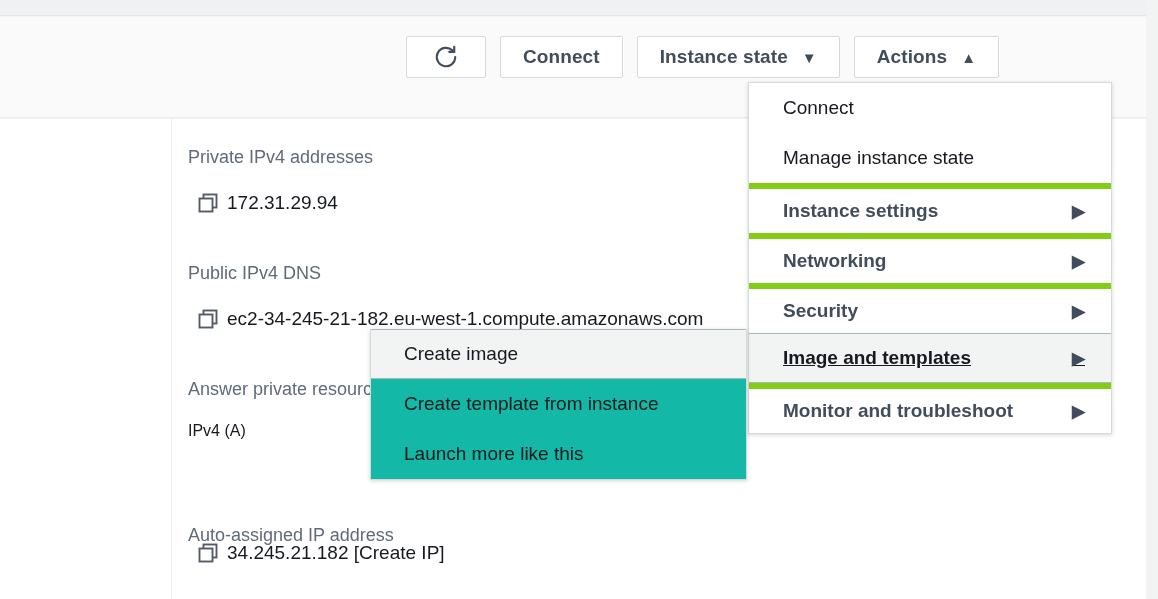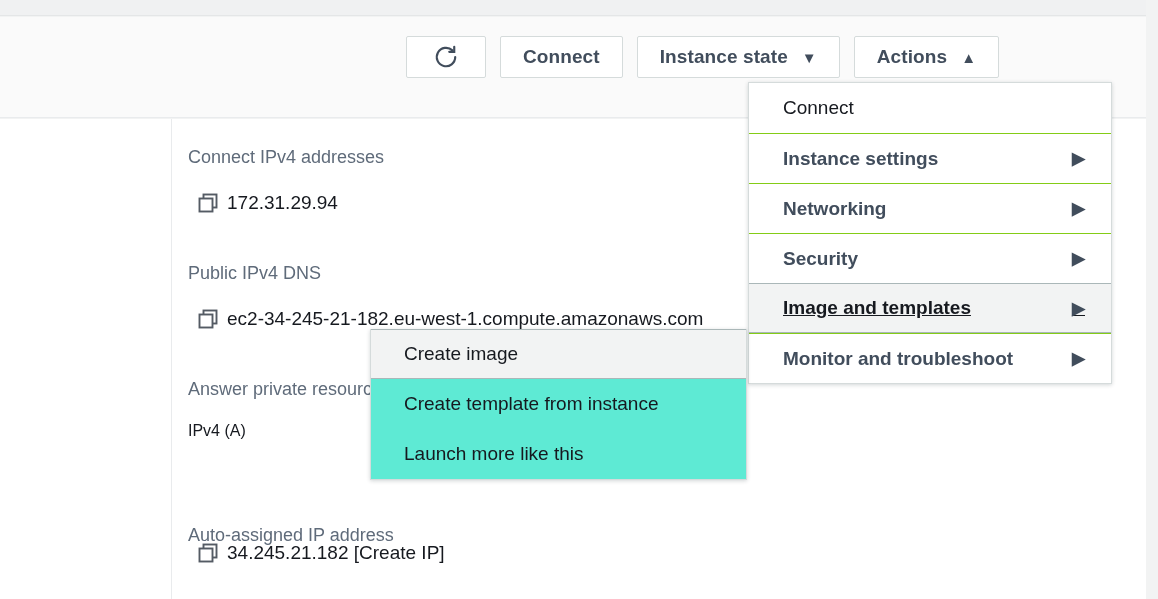--- a/index.html
+++ b/index.html
@@ -156,21 +156,21 @@
     color: #16191f;
     font-size: 19px;
     cursor: pointer;
     white-space: nowrap;
   }
 
   .menu-item.group {
     font-weight: bold;
     color: #414d5c;
     justify-content: space-between;
-    border-top: 1px solid #84cc16;
+    border-top: 6px solid #84cc16;
   }
 
   .menu-item.selected {
     background: #f2f3f3;
     border-top: 1px solid #aab7b8;
     border-bottom: 1px solid #aab7b8;
     color: #16191f;
     text-decoration: underline;
   }
 
@@ -178,21 +178,21 @@
     color: #414d5c;
     font-size: 17px;
     line-height: 1;
   }
 
   
   .submenu {
     position: absolute;
     left: 370px; top: 329px;
     width: 377px;
-    background: #5eead4;
+    background: #14b8a6;
     border: 1px solid #d5dbdb;
     box-shadow: 0 1px 4px rgba(0,28,36,0.18);
     z-index: 60;
   }
 
   .submenu-item {
     display: flex;
     align-items: center;
     height: 50px;
     padding: 0 20px 0 33px;
@@ -243,21 +243,21 @@
     <div class="btn">
       <span>Actions</span>
       <span class="caret">▲</span>
     </div>
 
   </div>
 
   <div class="details">
 
     <div class="field f1">
-      <div class="field-label">Connect IPv4 addresses</div>
+      <div class="field-label">Private IPv4 addresses</div>
     </div>
     <div class="field-value-row f1v">
       <span>
         <svg class="copy-icon" width="22" height="22" viewBox="0 0 22 22" fill="none" stroke="#545b64" stroke-width="1.9">
           <rect x="6.5" y="2.5" width="13" height="13"></rect>
           <rect x="2.5" y="6.5" width="13" height="13" fill="#ffffff"></rect>
         </svg>
       </span>
       <span class="field-value">172.31.29.94</span>
     </div>
@@ -296,20 +296,23 @@
     </div>
 
   </div>
 
   <div class="dropdown">
 
     <div class="menu-item">
       <span>Connect</span>
     </div>
 
+    <div class="menu-item">
+      <span>Manage instance state</span>
+    </div>
 
     <div class="menu-item group">
       <span>Instance settings</span>
       <span class="arrow">▶</span>
     </div>
 
     <div class="menu-item group">
       <span>Networking</span>
       <span class="arrow">▶</span>
     </div>

